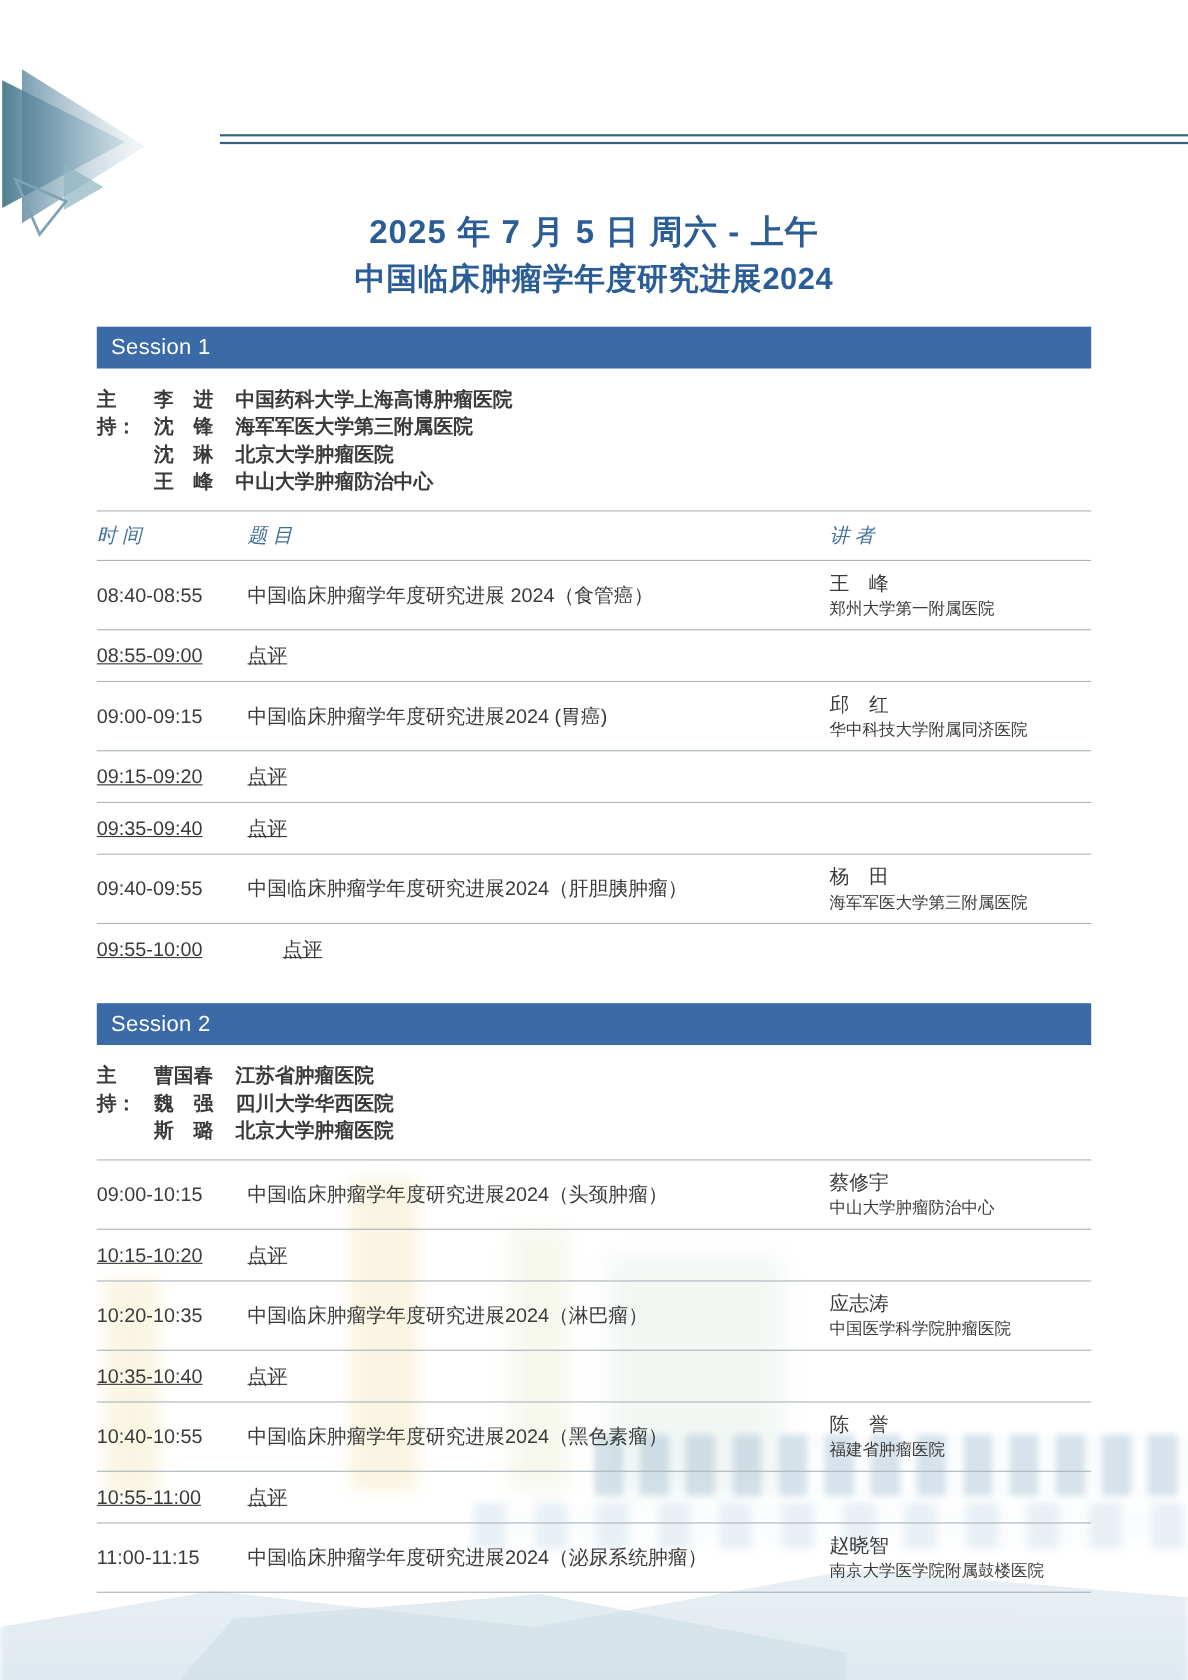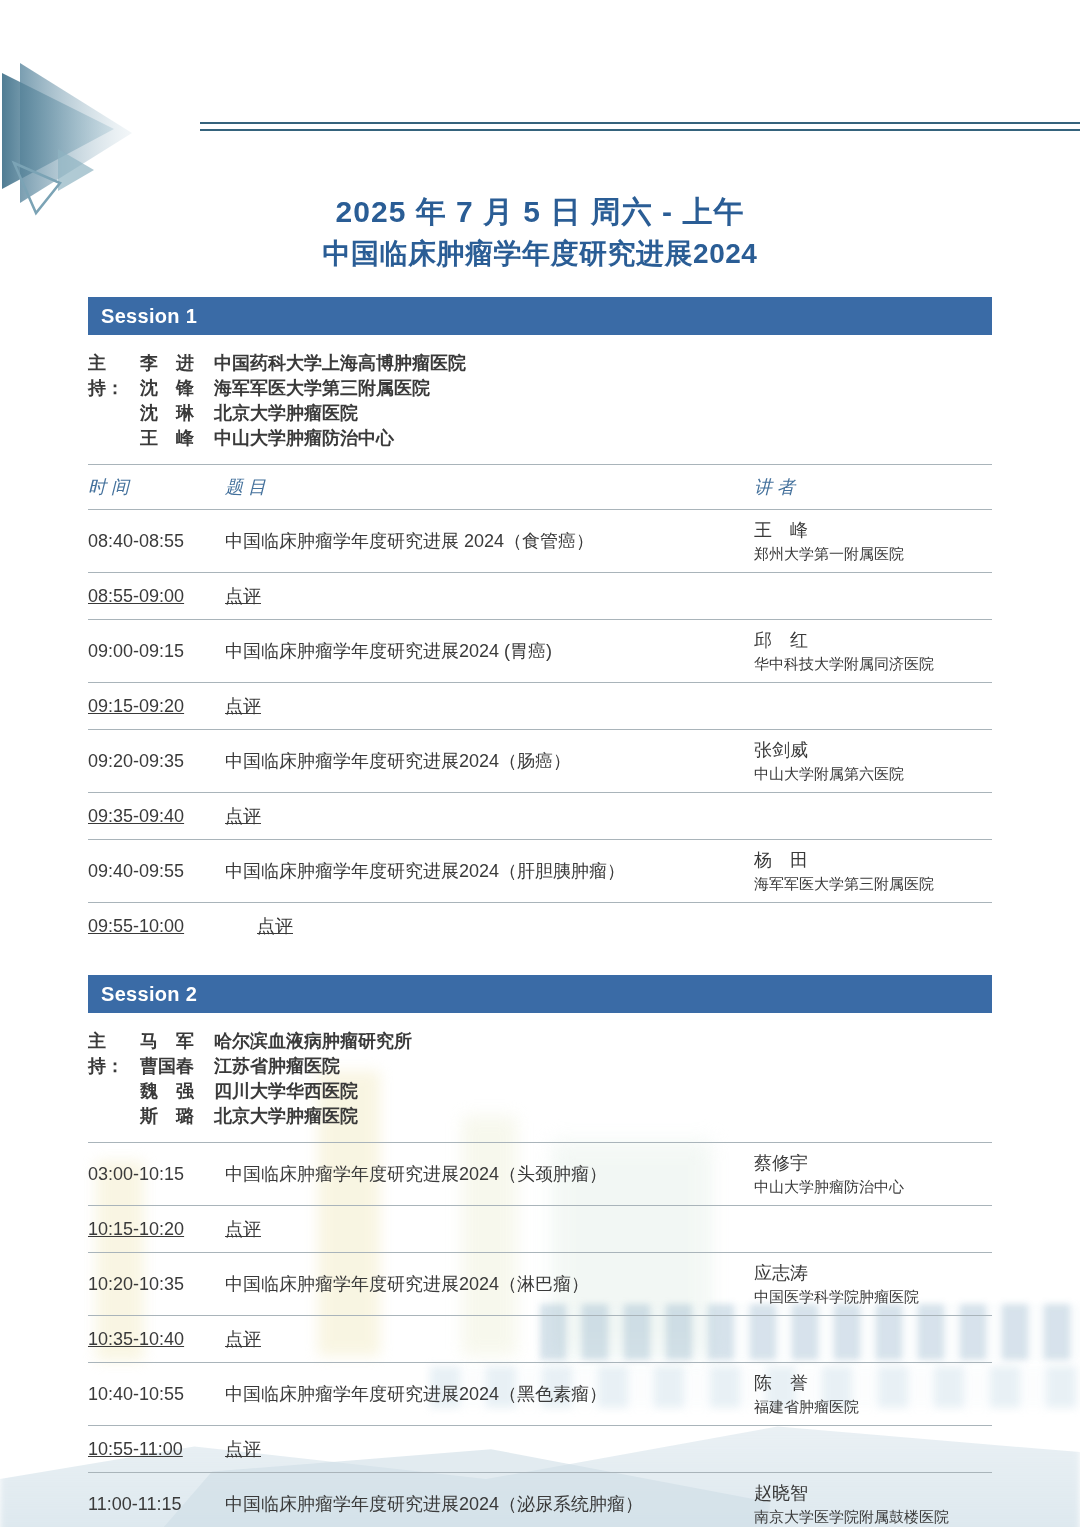--- a/index.html
+++ b/index.html
@@ -43,21 +43,21 @@
 
   
   .content{position:relative;z-index:2;margin:0 88px;}
   .session{margin-top:28px;}
   .session + .session{margin-top:26px;}
   .session-bar{
     height:38px;background:var(--session-bar);
     display:flex;align-items:center;padding-left:13px;
   }
   .session-label{
-    color:var(--session-bar-text);font-size:20px;font-weight:700;letter-spacing:0.3px;
+    color:var(--session-bar-text);font-size:20px;font-weight:400;letter-spacing:0.3px;
   }
   .chairs{display:flex;margin-top:16px;font-size:18px;font-weight:600;line-height:25px;}
   .chairs-label{width:52px;flex:none;}
   .chair-list{flex:1;}
   .chair-row{white-space:pre;}
   .chair-name{display:inline-block;min-width:62px;margin-right:12px;}
 
   .stable{margin-top:13px;border-top:1px solid var(--line);}
   .trow{
     display:flex;align-items:center;
@@ -191,28 +191,20 @@
 
   <div class="trow plain-row">
     <span class="col-time">09:15-09:20</span>
     <span class="col-topic">点评</span>
     <span class="col-speaker">
       <span class="speaker-name"></span>
       <span class="speaker-affiliation"></span>
     </span>
   </div>
 
-  <div class="trow">
-    <span class="col-time">09:20-09:35</span>
-    <span class="col-topic">中国临床肿瘤学年度研究进展2024（肠癌）</span>
-    <span class="col-speaker">
-      <span class="speaker-name">张剑威</span>
-      <span class="speaker-affiliation">中山大学附属第六医院</span>
-    </span>
-  </div>
 
   <div class="trow plain-row">
     <span class="col-time">09:35-09:40</span>
     <span class="col-topic">点评</span>
     <span class="col-speaker">
       <span class="speaker-name"></span>
       <span class="speaker-affiliation"></span>
     </span>
   </div>
 
@@ -236,32 +228,31 @@
 </div>
   </section>
 
   <section class="session">
     <div class="session-bar">
       <span class="session-label">Session 2</span>
     </div>
     <div class="chairs">
       <span class="chairs-label">主持：</span>
       <div class="chair-list">
-  <div class="chair-row"><span class="chair-name">马　军</span><span class="chair-affiliation">哈尔滨血液病肿瘤研究所</span></div>
 
   <div class="chair-row"><span class="chair-name">曹国春</span><span class="chair-affiliation">江苏省肿瘤医院</span></div>
 
   <div class="chair-row"><span class="chair-name">魏　强</span><span class="chair-affiliation">四川大学华西医院</span></div>
 
   <div class="chair-row"><span class="chair-name">斯　璐</span><span class="chair-affiliation">北京大学肿瘤医院</span></div>
 </div>
     </div>
     <div class="stable">
   <div class="trow">
-    <span class="col-time">03:00-10:15</span>
+    <span class="col-time">09:00-10:15</span>
     <span class="col-topic">中国临床肿瘤学年度研究进展2024（头颈肿瘤）</span>
     <span class="col-speaker">
       <span class="speaker-name">蔡修宇</span>
       <span class="speaker-affiliation">中山大学肿瘤防治中心</span>
     </span>
   </div>
 
   <div class="trow plain-row">
     <span class="col-time">10:15-10:20</span>
     <span class="col-topic">点评</span>

